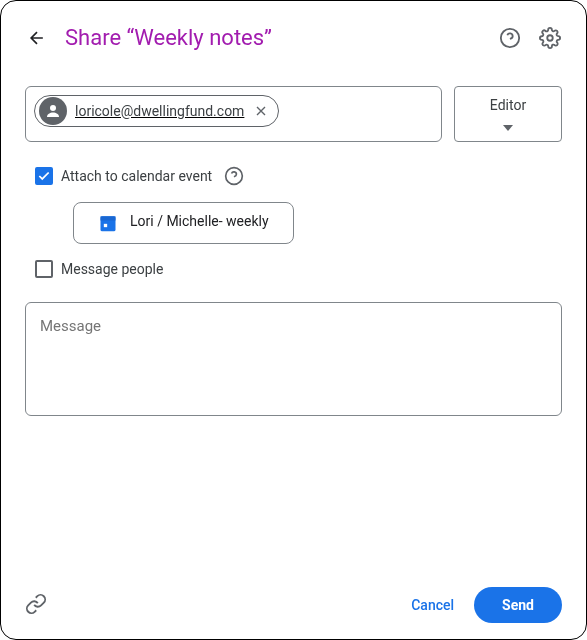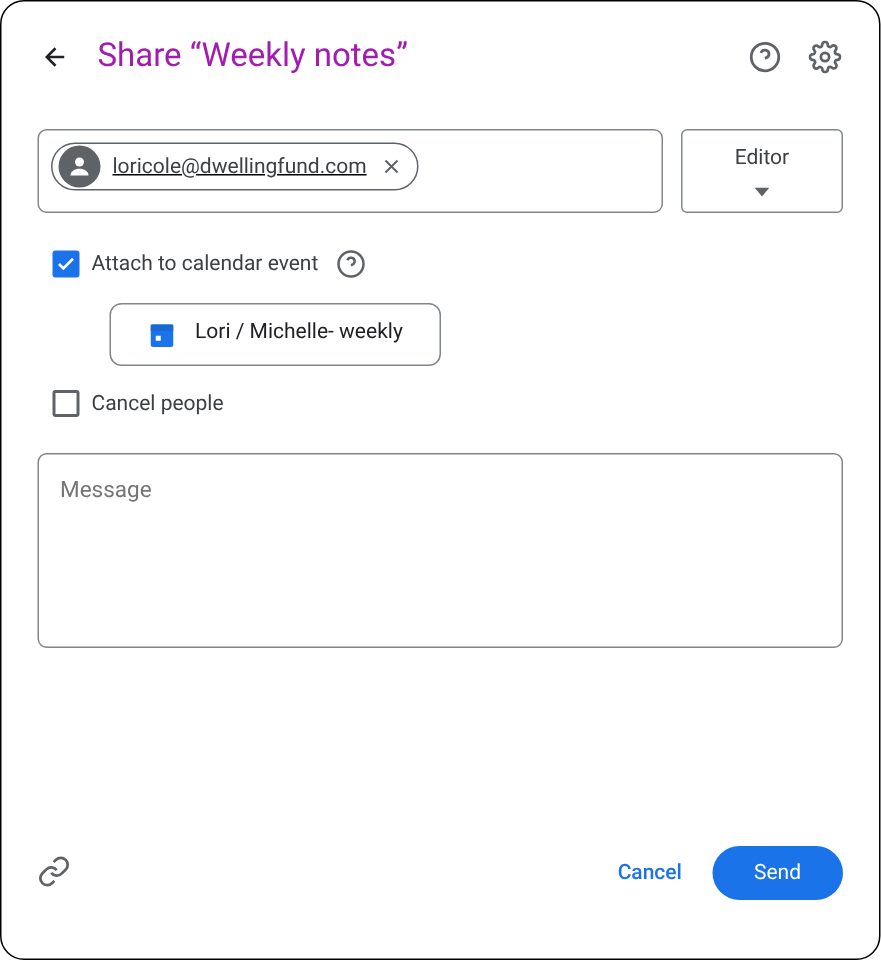--- a/index.html
+++ b/index.html
@@ -20,26 +20,26 @@
     .role-text { font-size: 14px; color: #3c4043; }
     .checkbox-row { display: flex; align-items: center; gap: 8px; margin-bottom: 16px; margin-left: 10px; }
     .checkbox { width: 18px; height: 18px; border: 2px solid #5f6368; border-radius: 2px; cursor: pointer; display: flex; align-items: center; justify-content: center; }
     .checkbox.checked { background: #1a73e8; border-color: #1a73e8; }
     .checkbox-label { font-size: 14px; color: #3c4043; }
     .help-icon { width: 20px; height: 20px; color: #5f6368; cursor: pointer; margin-left: 4px; }
     .event-card { margin-left: 48px; border: 1px solid #80868b; border-radius: 8px; padding: 10px 24px; display: inline-flex; gap: 12px; align-items: flex-start; margin-bottom: 16px; }
     .event-icon { width: 20px; height: 20px; color: #1a73e8; }
     .event-title { font-size: 14px; color: #202124; margin-bottom: 2px; }
     .event-details { font-size: 13px; color: #5f6368; }
-    .message-box { width: 100%; height: 130px; border: 1px solid #80868b; border-radius: 6px; padding: 14px; font-size: 15px; color: #5f6368; resize: none; outline: none; margin-top: 8px; font-family: inherit; }
-    .footer { position: absolute; bottom: 39px; left: 24px; right: 24px; display: flex; align-items: center; }
+    .message-box { width: 100%; height: 114px; border: 1px solid #80868b; border-radius: 6px; padding: 14px; font-size: 15px; color: #5f6368; resize: none; outline: none; margin-top: 8px; font-family: inherit; }
+    .footer { position: absolute; bottom: 16px; left: 24px; right: 24px; display: flex; align-items: center; }
     .link-icon { width: 24px; height: 24px; color: #5f6368; cursor: pointer; }
     .footer-spacer { flex: 1; }
     .cancel-btn { color: #1a73e8; font-size: 14px; font-weight: 500; padding: 10px 20px; cursor: pointer; border: none; background: none; }
-    .send-btn { background: #1a73e8; color: #fff; font-size: 14px; font-weight: 400; padding: 10px 28px; border-radius: 24px; cursor: pointer; border: none; }
+    .send-btn { background: #1a73e8; color: #fff; font-size: 14px; font-weight: 700; padding: 10px 28px; border-radius: 24px; cursor: pointer; border: none; }
   </style>
 </head>
 <body>
 
 
 
 <div class="header">
   <div class="back-btn">
     <svg width="20" height="20" viewBox="0 0 24 24" fill="none" stroke="#202124" stroke-width="2">
         <path d="M19 12H5M12 19l-7-7 7-7"></path>
@@ -112,21 +112,21 @@
         <rect x="7" y="13" width="4" height="4" fill="#fff"></rect>
       </svg>
   </div>
   <div>
     <div class="event-title">Lori / Michelle- weekly</div>
   </div>
 </div>
 
 <div class="checkbox-row">
   <div class="checkbox"></div>
-  <span class="checkbox-label">Cancel people</span>
+  <span class="checkbox-label">Message people</span>
 </div>
 
 <textarea class="message-box" placeholder="Message" style=""></textarea>
 
 <div class="footer">
   <div class="link-icon">
     <svg width="22" height="22" viewBox="0 0 24 24" fill="none" stroke="#5f6368" stroke-width="2">
         <path d="M10 13a5 5 0 0 0 7.54.54l3-3a5 5 0 0 0-7.07-7.07l-1.72 1.71"></path>
         <path d="M14 11a5 5 0 0 0-7.54-.54l-3 3a5 5 0 0 0 7.07 7.07l1.71-1.71"></path>
       </svg>

